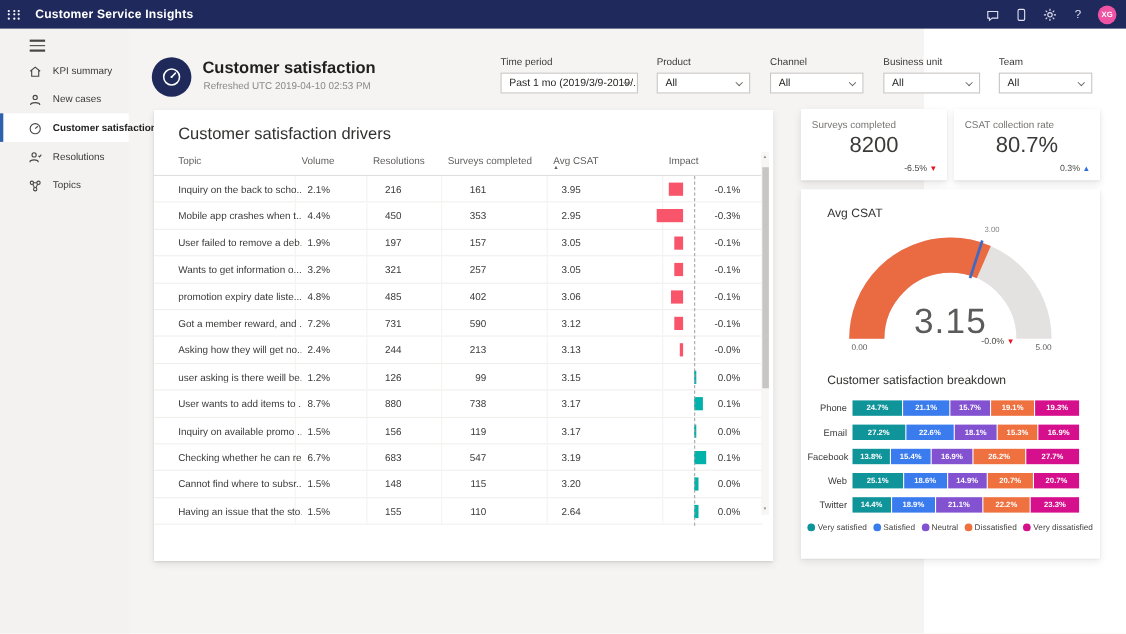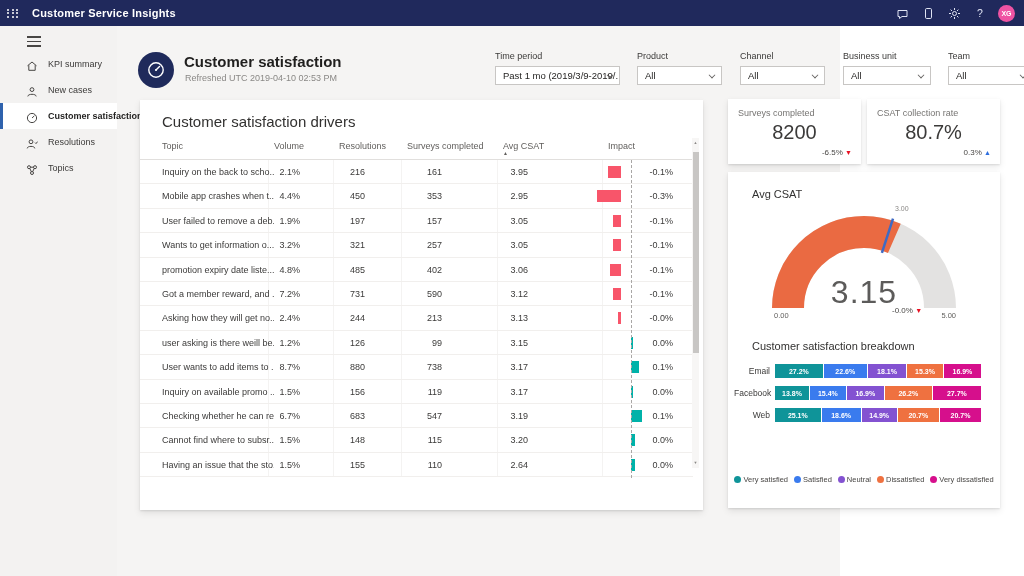--- a/index.html
+++ b/index.html
@@ -30,21 +30,21 @@
   .side-item.sel{background:#fff;}
   .side-item.sel::before{content:"";position:absolute;left:0;top:0;bottom:0;width:3px;background:#2f62ad;}
   .side-item.sel .s-lb{font-weight:bold;color:#201f1e;}
 
   
   .main{position:absolute;left:117px;top:26px;right:0;bottom:0;}
   .hdr-circle{position:absolute;left:21px;top:26px;width:36px;height:36px;border-radius:50%;background:#1f2a5b;display:flex;align-items:center;justify-content:center;color:#fff;}
   .hdr-title{position:absolute;left:67px;top:27px;font-size:15px;font-weight:bold;color:#201f1e;}
   .hdr-sub{position:absolute;left:68px;top:47px;font-size:9px;color:#8a8886;}
 
-  .filter{position:absolute;top:25px;margin-left:40px;}
+  .filter{position:absolute;top:25px;}
   .f-label{font-size:9px;color:#3b3a39;margin-bottom:5px;}
   .f-select{position:relative;height:19px;background:#fff;border:1px solid #c8c6c4;display:flex;align-items:center;padding:0 18px 0 7px;font-size:9.5px;color:#201f1e;white-space:nowrap;overflow:hidden;cursor:pointer;}
   .f-chev{position:absolute;right:6px;top:5px;width:6px;height:6px;border-right:1px solid #605e5c;border-bottom:1px solid #605e5c;transform:rotate(45deg) scale(.8);}
 
   .card{position:absolute;background:#fff;box-shadow:0 .6px 1.8px rgba(0,0,0,.10),0 3px 7px rgba(0,0,0,.09);}
 
   
   .tbl-card{left:23px;top:74px;width:563px;height:410px;}
   .tbl-title{position:absolute;left:22px;top:13px;font-size:15px;color:#323130;}
   .t-head{position:absolute;left:0;top:35px;width:553px;height:25px;border-bottom:1px solid #e1dfdd;font-size:9px;color:#605e5c;}
@@ -394,20 +394,30 @@
         <text class="g-tick" x="22" y="116">0.00</text>
         <text class="g-tick" x="204" y="116" text-anchor="end">5.00</text>
         <text class="g-target" x="143" y="9">3.00</text>
       </svg>
       <div class="gauge-value">3.15</div>
       <div class="gauge-delta"><span>-0.0%</span> <span class="tri down" id="g-tri">▼</span></div>
 
       <div class="viz-title bd-title">Customer satisfaction breakdown</div>
       <div class="bd-rows" id="bdrows">
           <div class="bd-row">
+            <div class="bd-label">Phone</div>
+            <div class="bd-bar">
+              <div class="bd-seg" style="background: rgb(15, 148, 153); flex-grow: 24.7;">24.7%</div>
+              <div class="bd-seg" style="background: rgb(58, 123, 238); flex-grow: 21.1;">21.1%</div>
+              <div class="bd-seg" style="background: rgb(131, 82, 209); flex-grow: 15.7;">15.7%</div>
+              <div class="bd-seg" style="background: rgb(239, 113, 64); flex-grow: 19.1;">19.1%</div>
+              <div class="bd-seg" style="background: rgb(214, 15, 140); flex-grow: 19.3;">19.3%</div>
+            </div>
+          </div>
+          <div class="bd-row">
             <div class="bd-label">Email</div>
             <div class="bd-bar">
               <div class="bd-seg" style="background: rgb(15, 148, 153); flex-grow: 27.2;">27.2%</div>
               <div class="bd-seg" style="background: rgb(58, 123, 238); flex-grow: 22.6;">22.6%</div>
               <div class="bd-seg" style="background: rgb(131, 82, 209); flex-grow: 18.1;">18.1%</div>
               <div class="bd-seg" style="background: rgb(239, 113, 64); flex-grow: 15.3;">15.3%</div>
               <div class="bd-seg" style="background: rgb(214, 15, 140); flex-grow: 16.9;">16.9%</div>
             </div>
           </div>
           <div class="bd-row">
@@ -423,20 +433,30 @@
           <div class="bd-row">
             <div class="bd-label">Web</div>
             <div class="bd-bar">
               <div class="bd-seg" style="background: rgb(15, 148, 153); flex-grow: 25.1;">25.1%</div>
               <div class="bd-seg" style="background: rgb(58, 123, 238); flex-grow: 18.6;">18.6%</div>
               <div class="bd-seg" style="background: rgb(131, 82, 209); flex-grow: 14.9;">14.9%</div>
               <div class="bd-seg" style="background: rgb(239, 113, 64); flex-grow: 20.7;">20.7%</div>
               <div class="bd-seg" style="background: rgb(214, 15, 140); flex-grow: 20.7;">20.7%</div>
             </div>
           </div>
+          <div class="bd-row">
+            <div class="bd-label">Twitter</div>
+            <div class="bd-bar">
+              <div class="bd-seg" style="background: rgb(15, 148, 153); flex-grow: 14.4;">14.4%</div>
+              <div class="bd-seg" style="background: rgb(58, 123, 238); flex-grow: 18.9;">18.9%</div>
+              <div class="bd-seg" style="background: rgb(131, 82, 209); flex-grow: 21.1;">21.1%</div>
+              <div class="bd-seg" style="background: rgb(239, 113, 64); flex-grow: 22.2;">22.2%</div>
+              <div class="bd-seg" style="background: rgb(214, 15, 140); flex-grow: 23.3;">23.3%</div>
+            </div>
+          </div>
         </div>
       <div class="legend" id="legend">
           <div class="lg-item">
             <span class="lg-dot" style="background: rgb(15, 148, 153);"></span>
             <span class="lg-lb">Very satisfied</span>
           </div>
           <div class="lg-item">
             <span class="lg-dot" style="background: rgb(58, 123, 238);"></span>
             <span class="lg-lb">Satisfied</span>
           </div>

